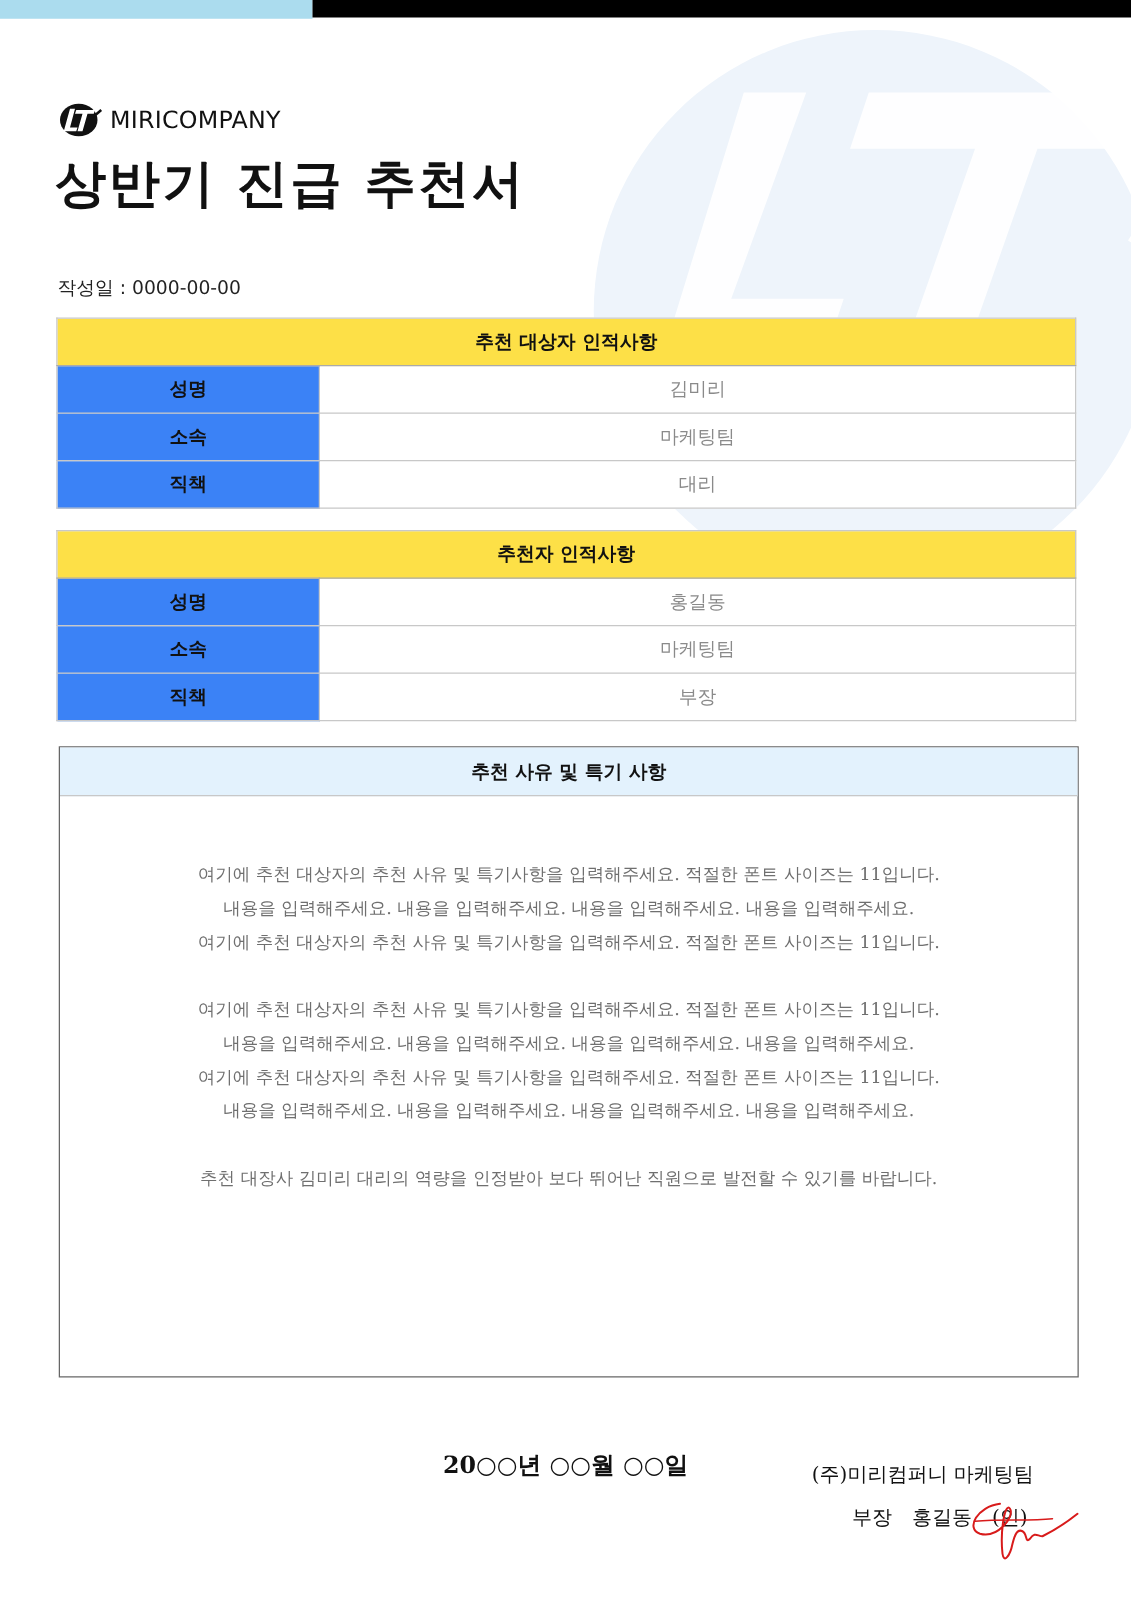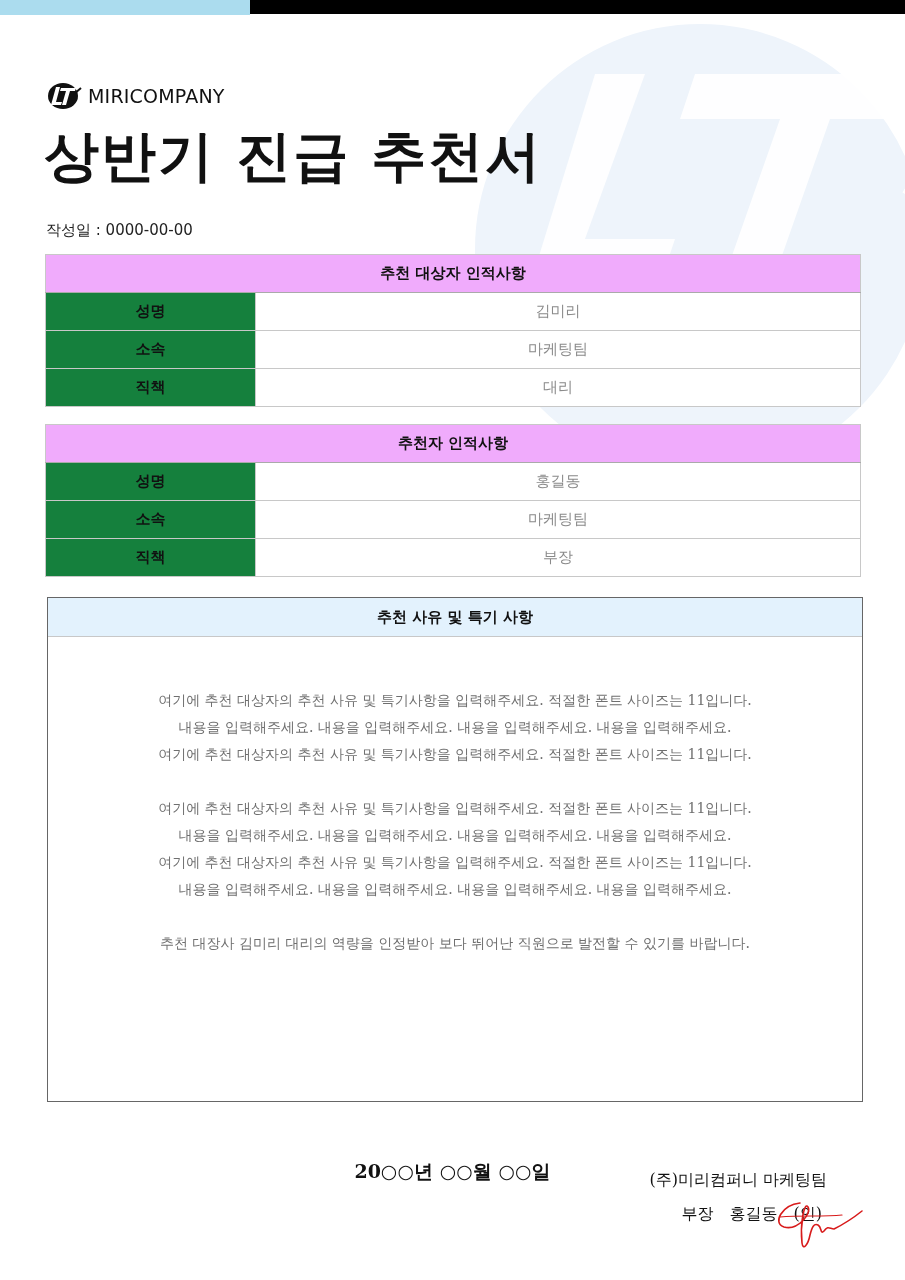--- a/index.html
+++ b/index.html
@@ -8,28 +8,28 @@
 
   .topbar-left { position: absolute; left: 0; top: 0; width: 250px; height: 15px; background: #abdcee; }
   .topbar-right { position: absolute; left: 250px; top: 0; width: 655px; height: 14px; background: #000; }
 
   .watermark { position: absolute; left: 465px; top: 14px; width: 470px; height: 470px; z-index: 0; }
 
   .logo { position: absolute; left: 46px; top: 82px; display: flex; align-items: center; gap: 6px; z-index: 2; }
   .logo-mark { width: 36px; height: 28px; }
   .logo-text { font-family: "DejaVu Sans", sans-serif; font-weight: normal; font-size: 19px; letter-spacing: 0.2px; color: #111; }
 
-  .title { position: absolute; left: 44px; top: 120px; font-size: 55px; font-weight: bold; letter-spacing: 2px; color: #111; z-index: 2; }
+  .title { position: absolute; left: 44px; top: 120px; font-size: 41px; font-weight: bold; letter-spacing: 2px; color: #111; z-index: 2; }
 
   .written-date { position: absolute; left: 46px; top: 221px; font-size: 15px; color: #222; z-index: 2; }
 
   .info-table { position: absolute; left: 45px; width: 816px; border: 1.5px solid #666; border-collapse: collapse; background: #fff; z-index: 2; }
   .info-table td, .info-table th { border: 1px solid #c8c8c8; height: 38px; text-align: center; font-size: 15px; }
-  .info-table th.hdr { background: #f0abfc; font-weight: bold; color: #111; border-bottom: 1.5px solid #aaa; }
-  .info-table td.lbl { width: 210px; background: #15803d; font-weight: bold; color: #111; }
+  .info-table th.hdr { background: #fde047; font-weight: bold; color: #111; border-bottom: 1.5px solid #aaa; }
+  .info-table td.lbl { width: 210px; background: #3b82f6; font-weight: bold; color: #111; }
   .info-table td.val { background: #fff; color: #8a8a8a; }
   #t1 { top: 254px; }
   #t2 { top: 424px; }
 
   .reason-box { position: absolute; left: 47px; top: 597px; width: 816px; height: 505px; border: 1.5px solid #666; background: #fff; z-index: 2; }
   .reason-hdr { height: 39px; background: #e3f2fd; border-bottom: 1px solid #c8c8c8; display: flex; align-items: center; justify-content: center; font-weight: bold; font-size: 15px; color: #111; }
   .reason-body { padding-top: 50px; text-align: center; font-family: "DejaVu Serif", "Liberation Serif", serif; font-size: 14px; color: #6f6f6f; line-height: 27px; }
   .reason-body .para { margin-bottom: 27px; }
   .reason-body .line { display: block; white-space: nowrap; }
 

